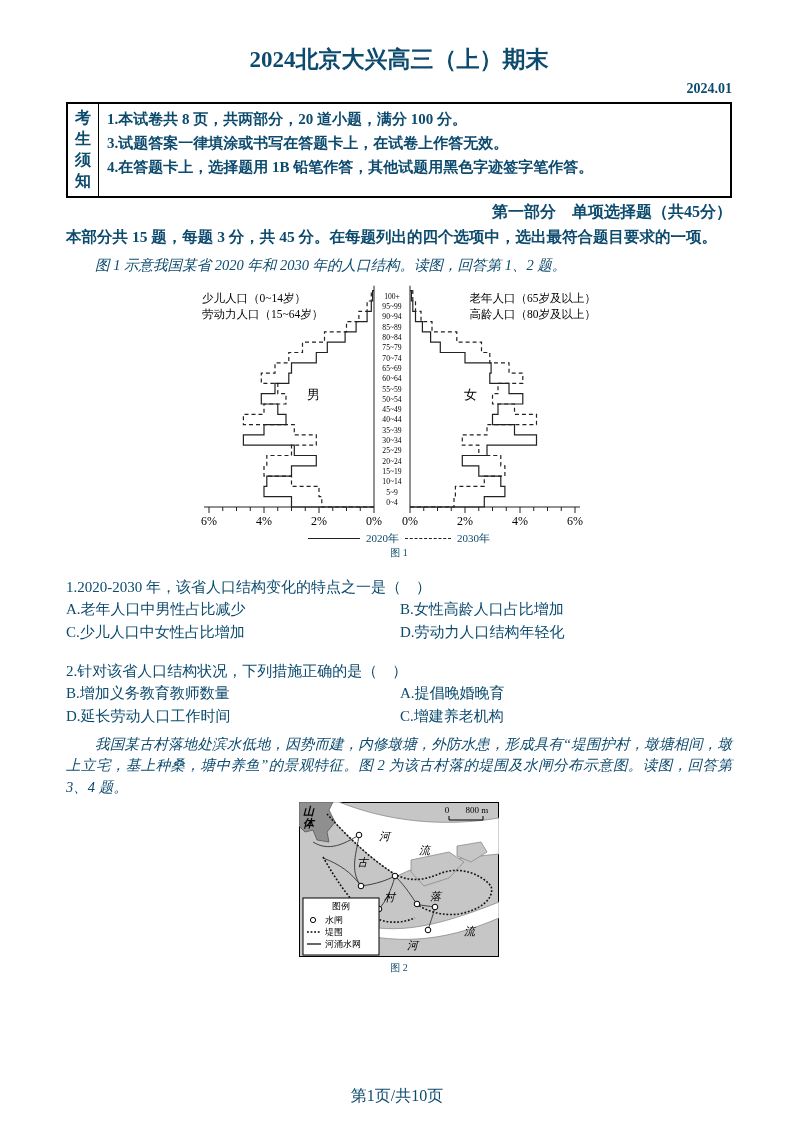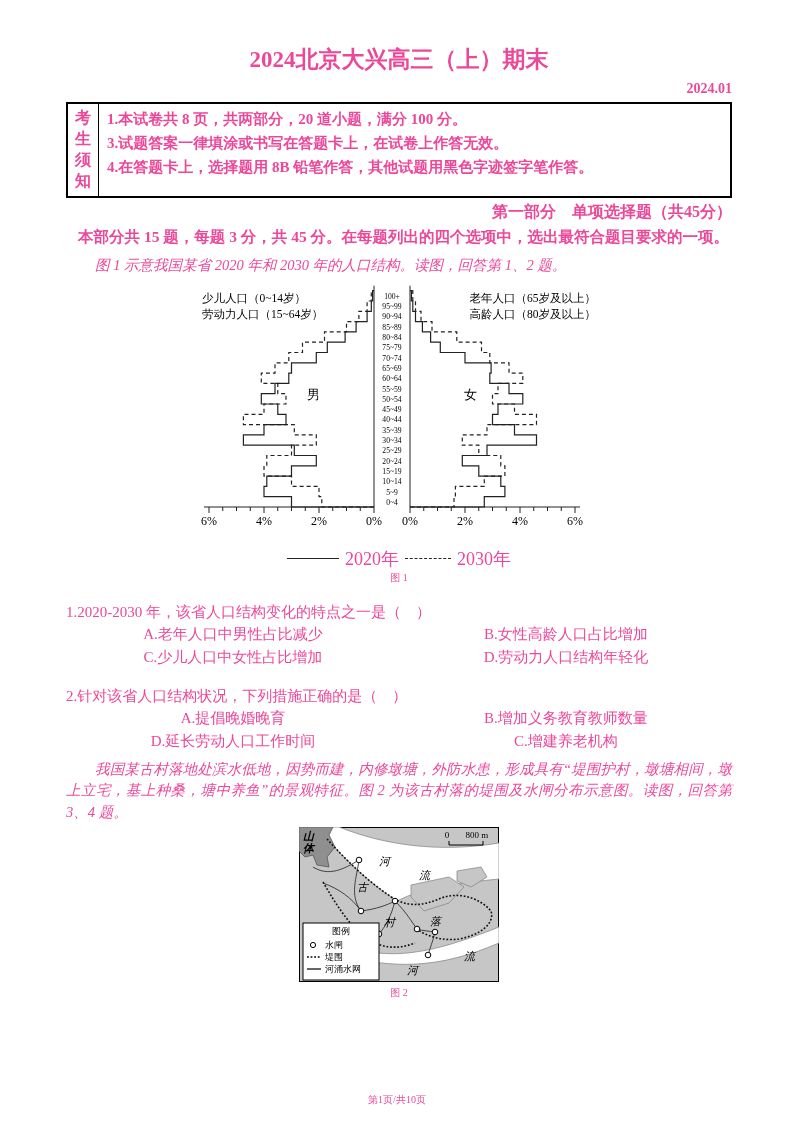--- a/index.html
+++ b/index.html
@@ -1,42 +1,42 @@
 <!DOCTYPE html>
 <html><head>
 <meta charset="utf-8">
 <style>
   html,body{margin:0;padding:0;background:#fff;}
   .page{position:relative;width:794px;height:1123px;background:#fff;overflow:hidden;
-        font-family:"Liberation Serif","DejaVu Serif",serif;color:#ec4899;box-sizing:border-box;
+        font-family:"Liberation Serif","DejaVu Serif",serif;color:#0c4a6e;box-sizing:border-box;
         padding:0 62px 0 66px;}
   .title{margin:46px 0 0 0;text-align:center;font-size:23px;font-weight:bold;line-height:1.25;}
   .subject{margin:8px 0 0 0;text-align:center;font-size:22px;font-weight:bold;line-height:1.2;}
   .exam-date{margin:6px 0 0 0;text-align:right;font-size:14px;font-weight:bold;}
   .notice{display:flex;border:2px solid #000;margin-top:5px;}
   .notice-side{width:30px;border-right:1.5px solid #000;display:flex;flex-direction:column;
                justify-content:space-around;align-items:center;font-size:16px;font-weight:bold;padding:4px 0;}
   .notice-body{flex:1;padding:3px 8px;}
   .notice-body div{font-size:15px;font-weight:bold;line-height:24px;}
   .sec-head{margin-top:4px;text-align:right;font-size:16px;font-weight:bold;}
-  .sec-instr{margin-top:2px;font-size:15.5px;font-weight:bold;line-height:1.55;text-align:justify;margin-left:12px;}
+  .sec-instr{margin-top:2px;font-size:15.5px;font-weight:bold;line-height:1.55;text-align:justify;}
   .kai{font-style:italic;font-size:14.5px;line-height:1.5;}
   .intro{margin-top:6px;text-indent:2em;}
   .fig1{width:430px;margin:4px auto 0 auto;text-align:center;}
-  .fig-legend{display:flex;justify-content:center;align-items:center;gap:6px;font-size:18px;margin-top:16px;}
+  .fig-legend{display:flex;justify-content:center;align-items:center;gap:6px;font-size:11px;margin-top:0px;}
   .leg-line{display:inline-block;width:52px;border-top:1.5px solid #222;height:0;}
   .leg-line.dash{border-top:1.5px dashed #222;width:46px;}
   .fig-cap{text-align:center;font-size:10px;}
   .qblock{font-size:15px;line-height:22px;margin-top:2px;}
   .q-stem{margin-top:16px;}
   .opts{display:grid;grid-template-columns:334px auto;}
-  .opt{line-height:23px;text-align:center;}
+  .opt{line-height:23px;}
   .passage{margin-top:6px;text-indent:2em;text-align:justify;}
   .fig2{width:200px;margin:3px auto 0 auto;text-align:center;}
-  .footer{position:absolute;left:0;right:0;bottom:16px;text-align:center;font-size:10px;}
+  .footer{position:absolute;left:0;right:0;bottom:16px;text-align:center;font-size:16px;}
   svg text{fill:#000;}
   .pyr-txt{font-family:"Liberation Serif","DejaVu Serif",serif;}
   .map-cjk{font-family:"Liberation Serif","DejaVu Serif",serif;font-style:italic;font-size:11px;}
   .map-small{font-family:"Liberation Serif","DejaVu Serif",serif;font-size:9px;}
 </style>
 </head>
 <body>
 
 <div class="page">
 
@@ -46,21 +46,21 @@
   <div class="notice">
     <div class="notice-side">
       <span>考</span>
       <span>生</span>
       <span>须</span>
       <span>知</span>
     </div>
     <div class="notice-body">
       <div>1.本试卷共 8 页，共两部分，20 道小题，满分 100 分。</div>
       <div>3.试题答案一律填涂或书写在答题卡上，在试卷上作答无效。</div>
-      <div>4.在答题卡上，选择题用 8B 铅笔作答，其他试题用黑色字迹签字笔作答。</div>
+      <div>4.在答题卡上，选择题用 1B 铅笔作答，其他试题用黑色字迹签字笔作答。</div>
     </div>
   </div>
 
   <div class="sec-head">第一部分　单项选择题（共45分）</div>
   <div class="sec-instr">本部分共 15 题，每题 3 分，共 45 分。在每题列出的四个选项中，选出最符合题目要求的一项。</div>
   <div class="kai intro">图 1 示意我国某省 2020 年和 2030 年的人口结构。读图，回答第 1、2 题。</div>
 
   <div class="fig1">
     <svg id="pyramid-svg" width="430" height="246" viewBox="0 0 430 246">
         <line x1="190" y1="4.699999999999989" x2="190" y2="226" stroke="#222" stroke-width="1"></line>
@@ -148,22 +148,22 @@
       <div class="opt">A.老年人口中男性占比减少</div>
       <div class="opt">B.女性高龄人口占比增加</div>
       <div class="opt">C.少儿人口中女性占比增加</div>
       <div class="opt">D.劳动力人口结构年轻化</div>
     </div>
   </div>
 
   <div class="qblock">
     <div class="q-stem">2.针对该省人口结构状况，下列措施正确的是（　）</div>
     <div class="opts">
+      <div class="opt">B.增加义务教育教师数量</div>
       <div class="opt">A.提倡晚婚晚育</div>
-      <div class="opt">B.增加义务教育教师数量</div>
       <div class="opt">D.延长劳动人口工作时间</div>
       <div class="opt">C.增建养老机构</div>
     </div>
   </div>
 
   <div class="kai passage">我国某古村落地处滨水低地，因势而建，内修墩塘，外防水患，形成具有“堤围护村，墩塘相间，墩上立宅，基上种桑，塘中养鱼”的景观特征。图 2 为该古村落的堤围及水闸分布示意图。读图，回答第 3、4 题。</div>
 
   <div class="fig2">
     <svg width="200" height="155" viewBox="0 0 200 155">
 

